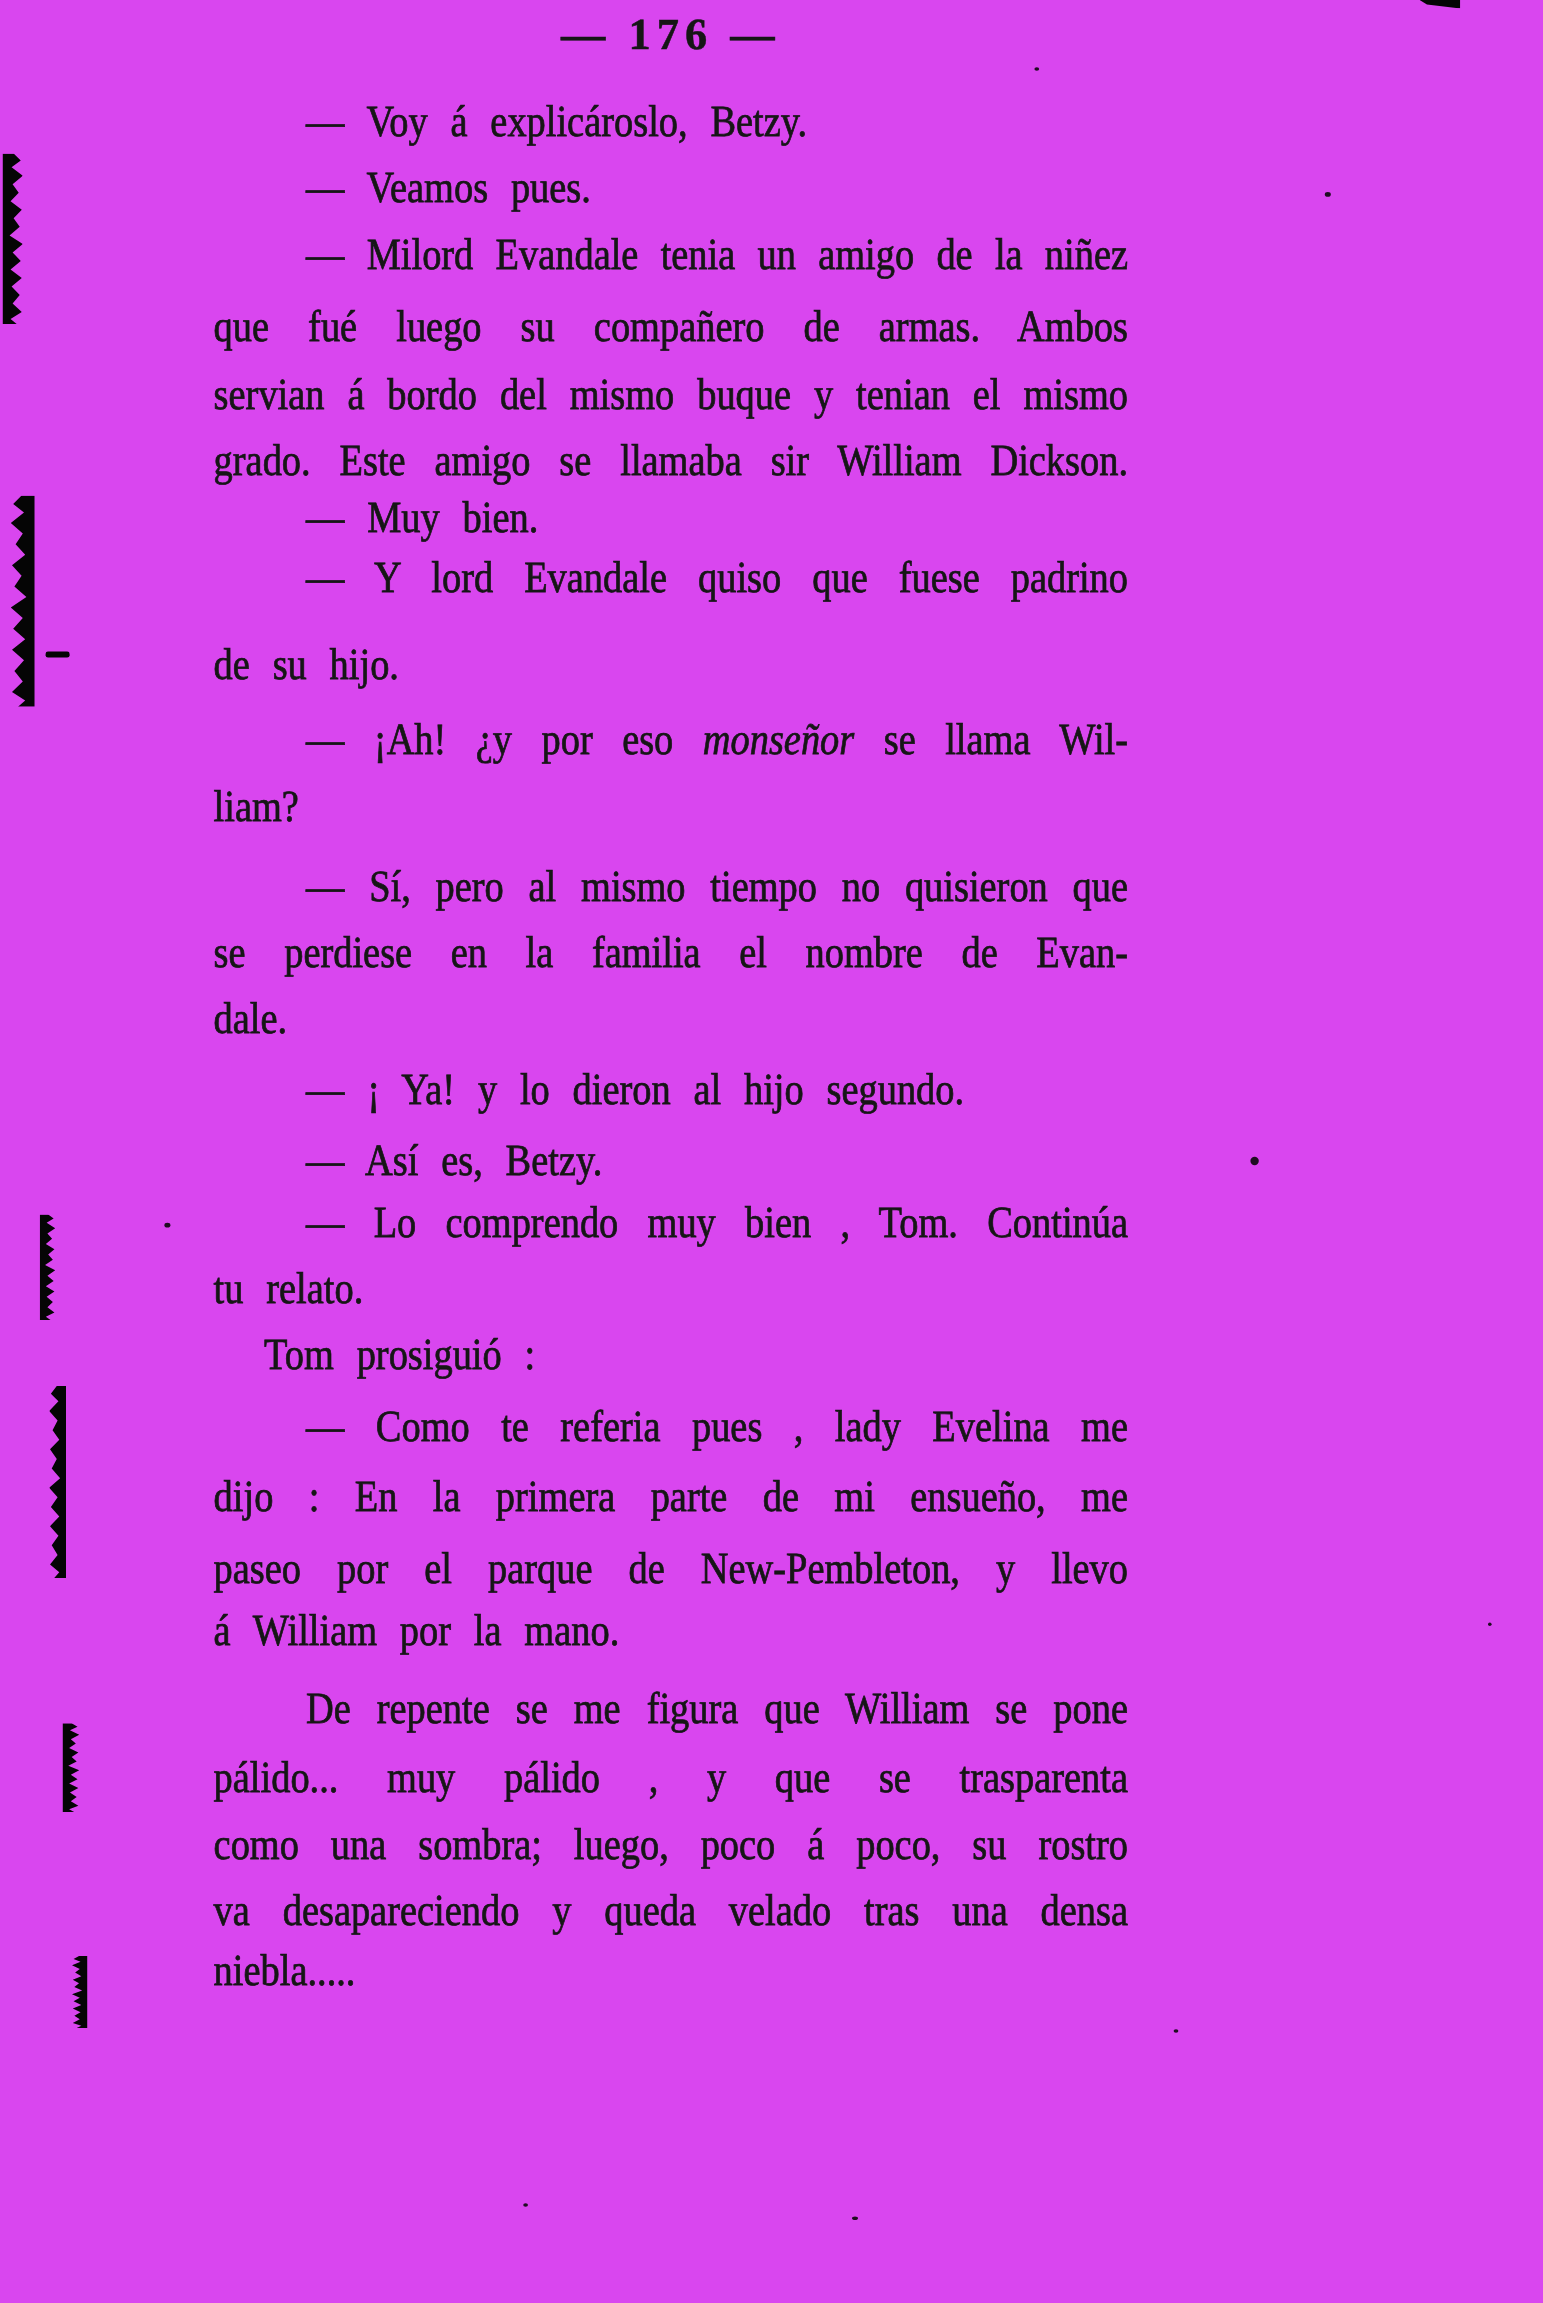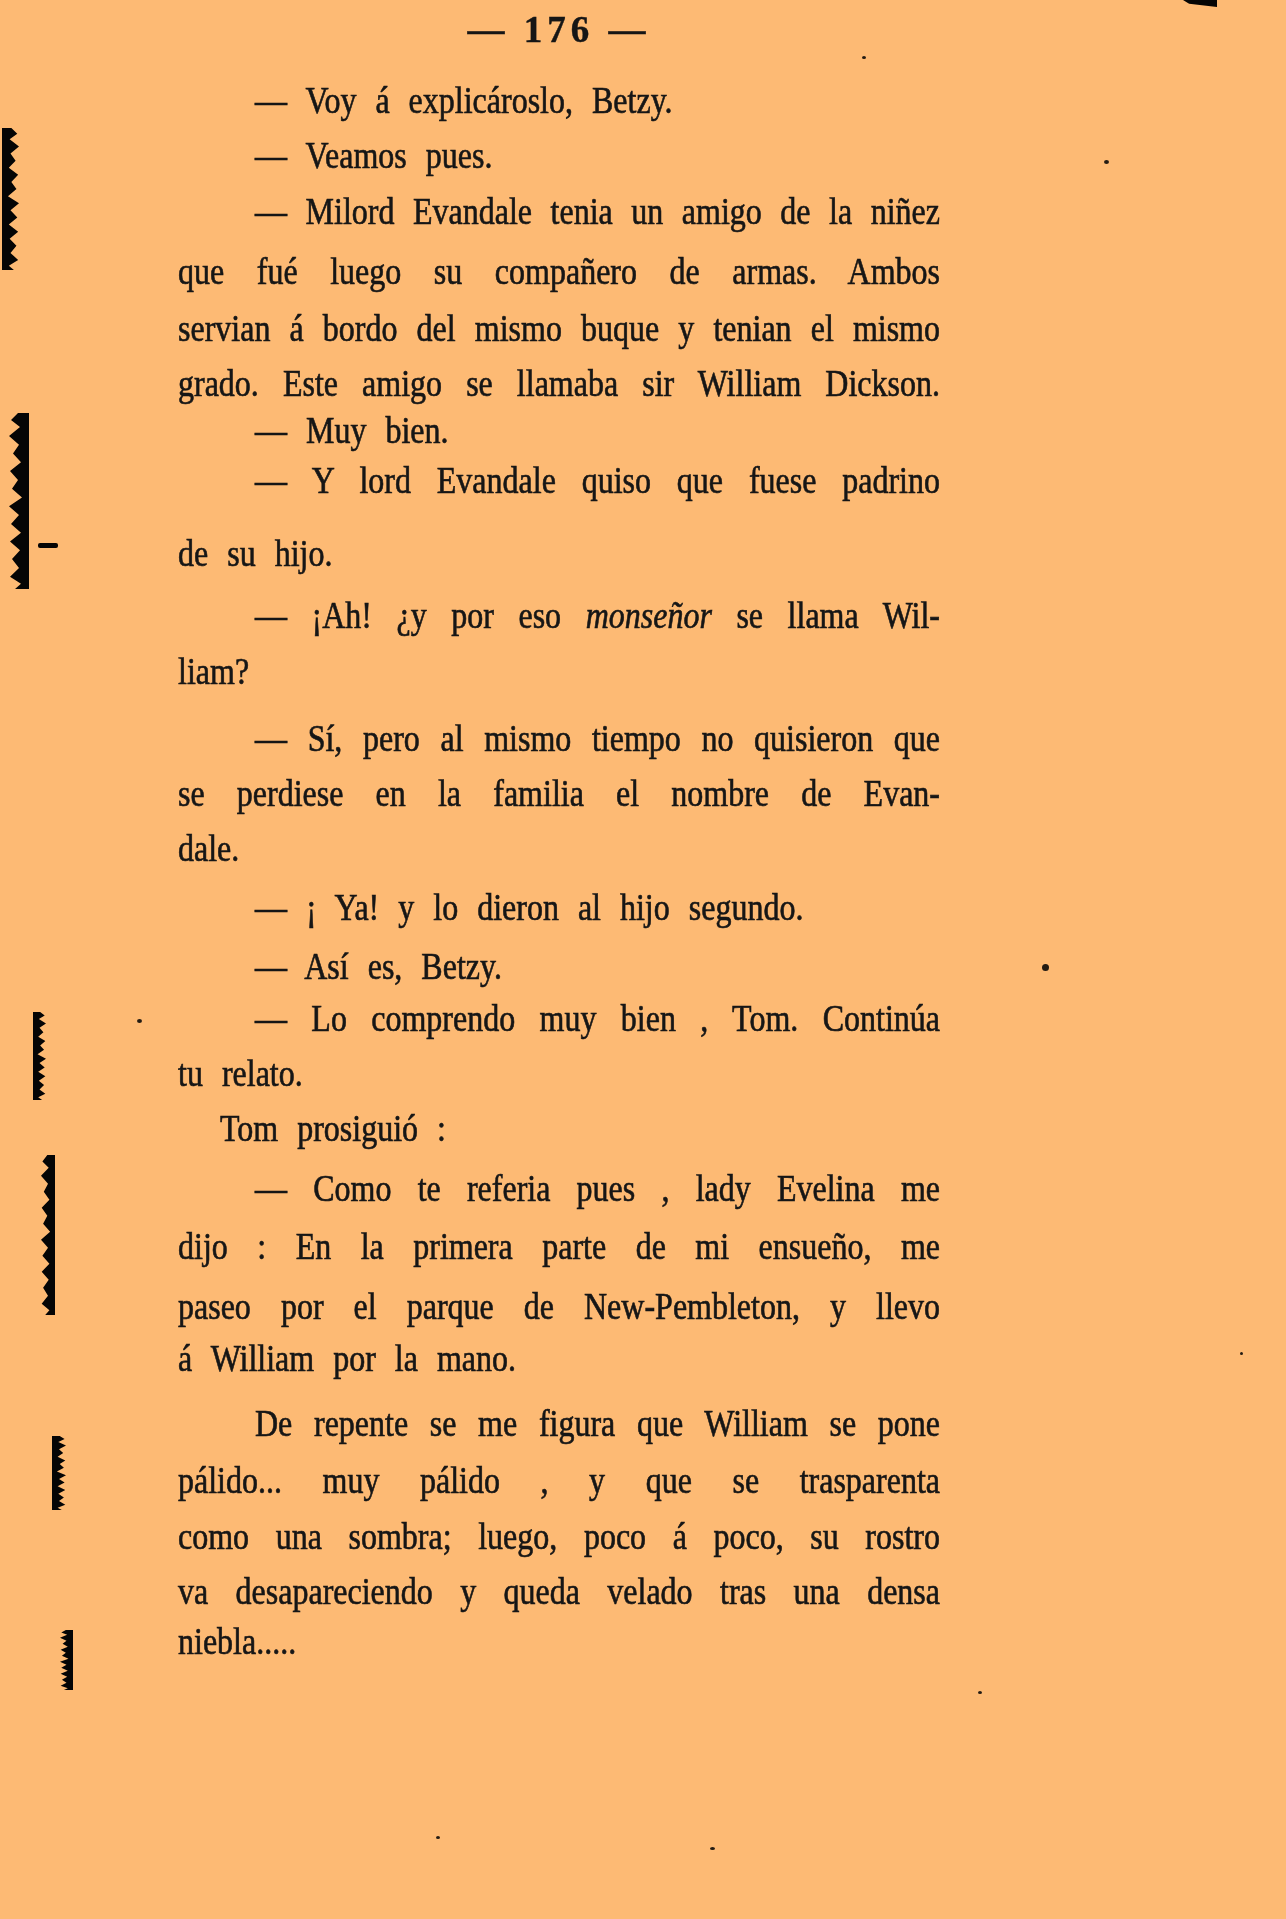--- a/index.html
+++ b/index.html
@@ -1,19 +1,19 @@
 <!DOCTYPE html>
 <html><head>
 <meta charset="utf-8">
 <style>
   html,body{margin:0;padding:0;background:#e8e8e8;}
   .page{
     position:relative;
     width:1286px;height:1919px;
-    background:#fdba74;
+    background:#d946ef;
     overflow:hidden;
     font-family:"Liberation Serif","DejaVu Serif",serif;
     color:#161616;
   }
   
   .header{
     position:absolute;
     left:178px;top:8px;width:762px;
     text-align:center;
     font-size:37px;font-weight:700;

